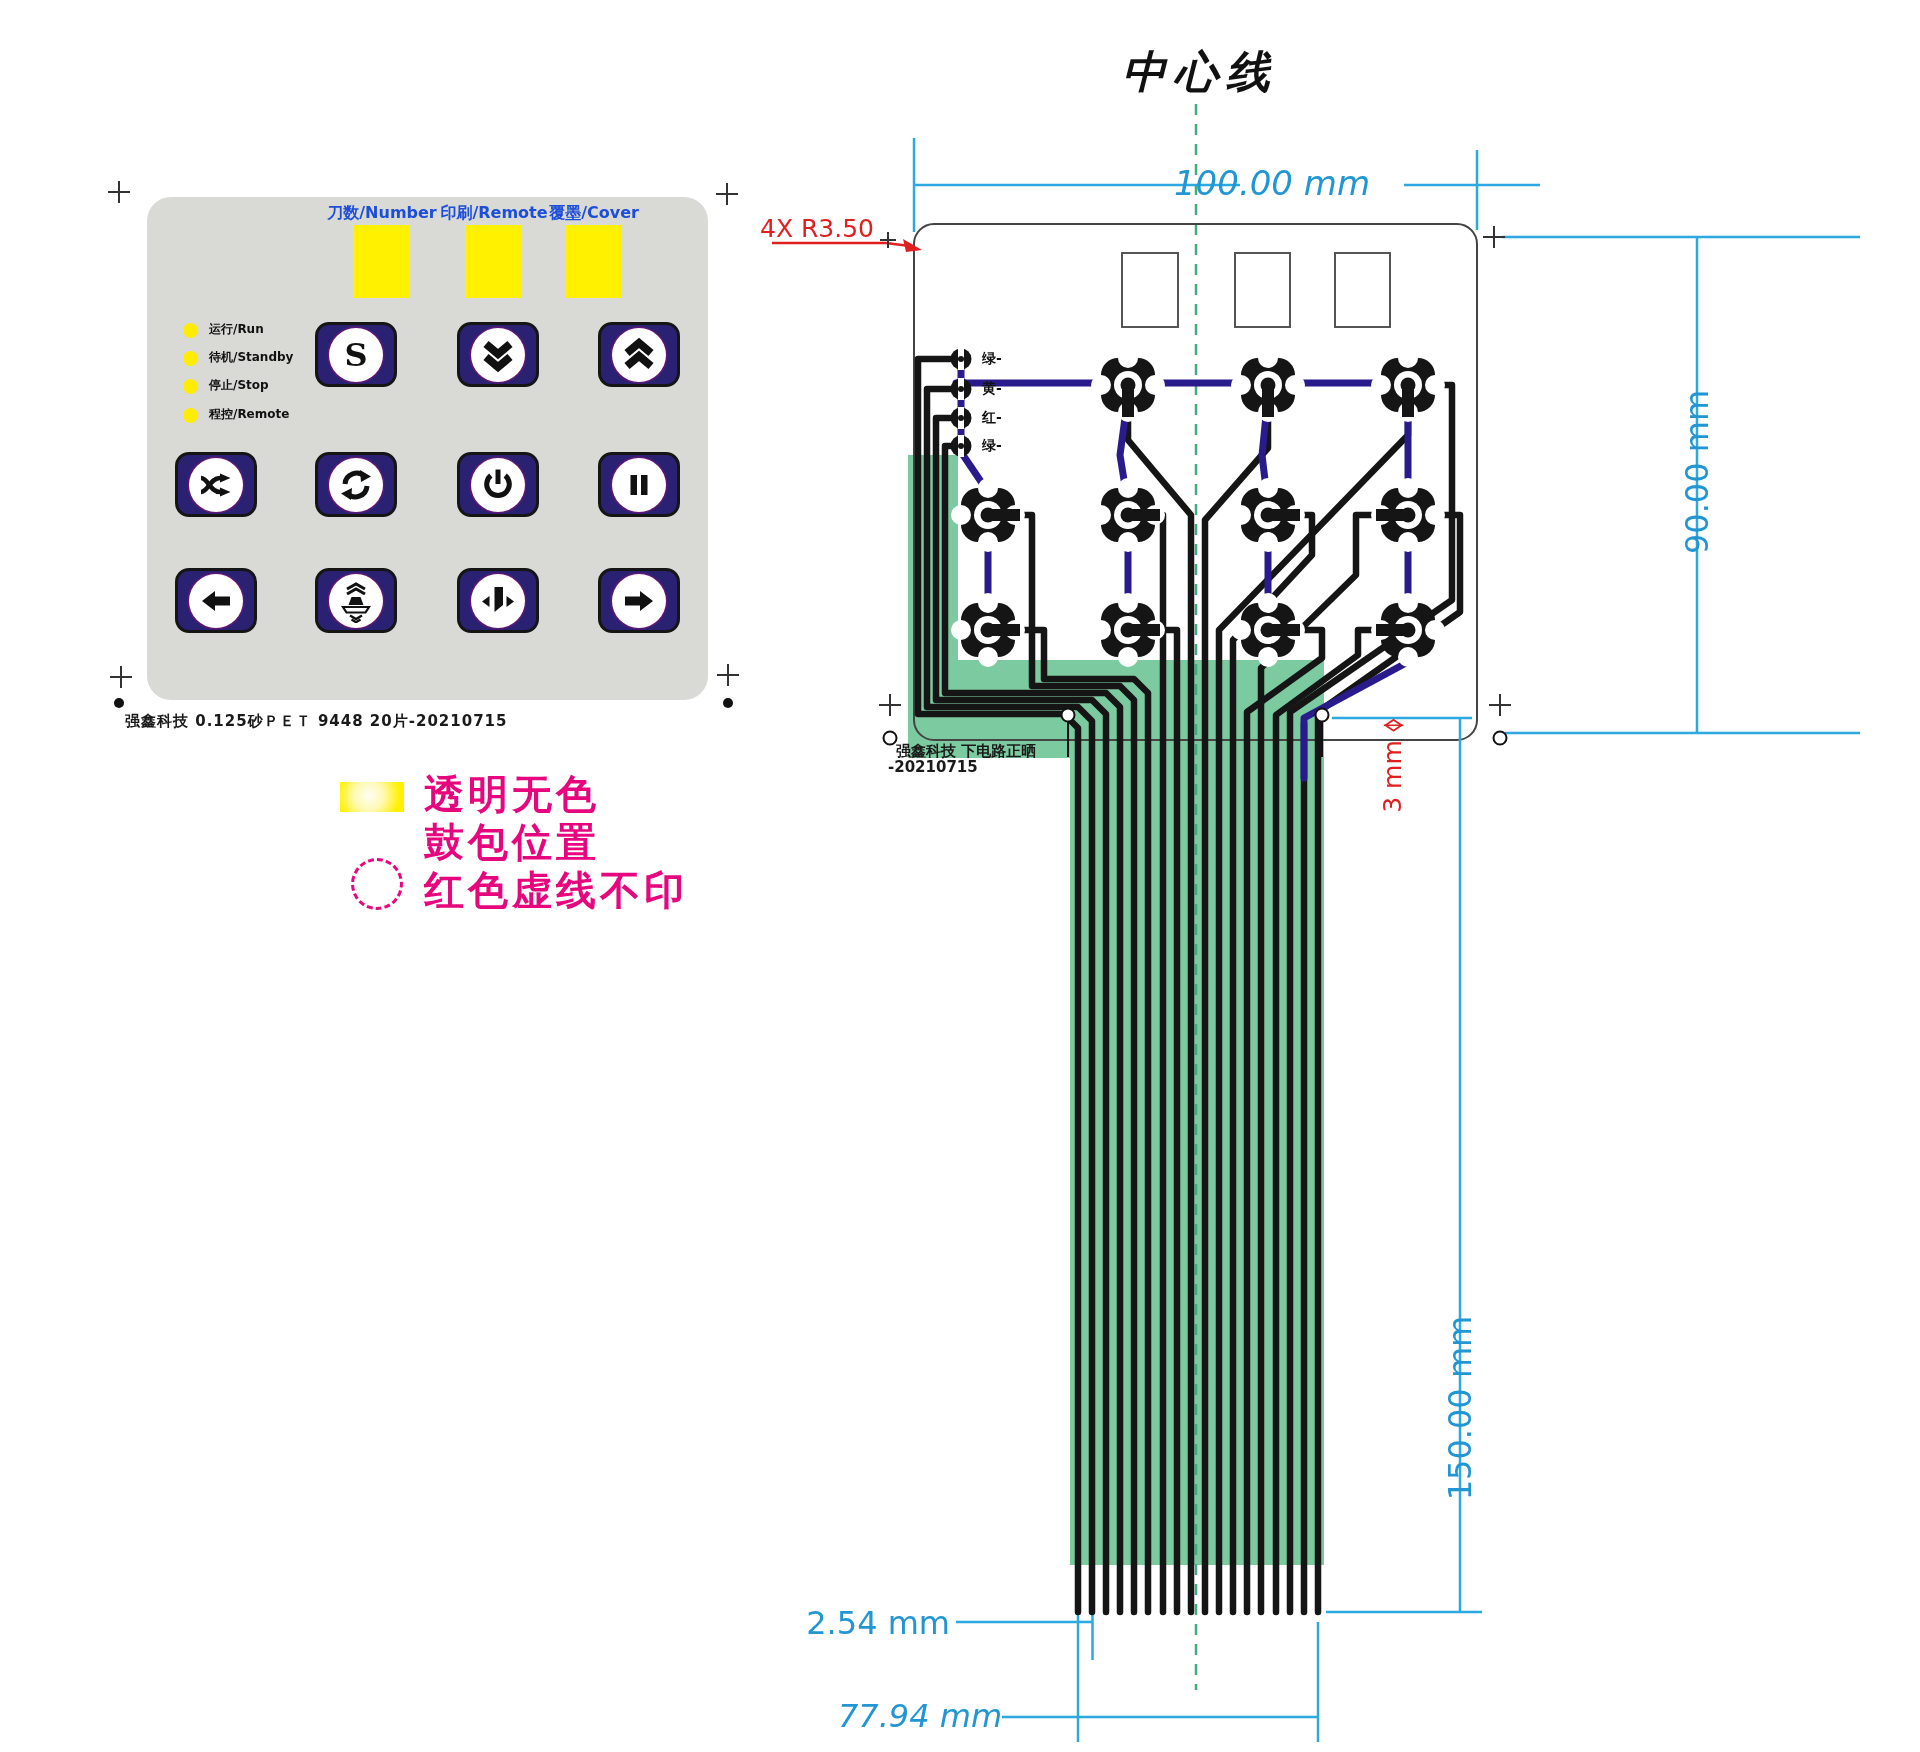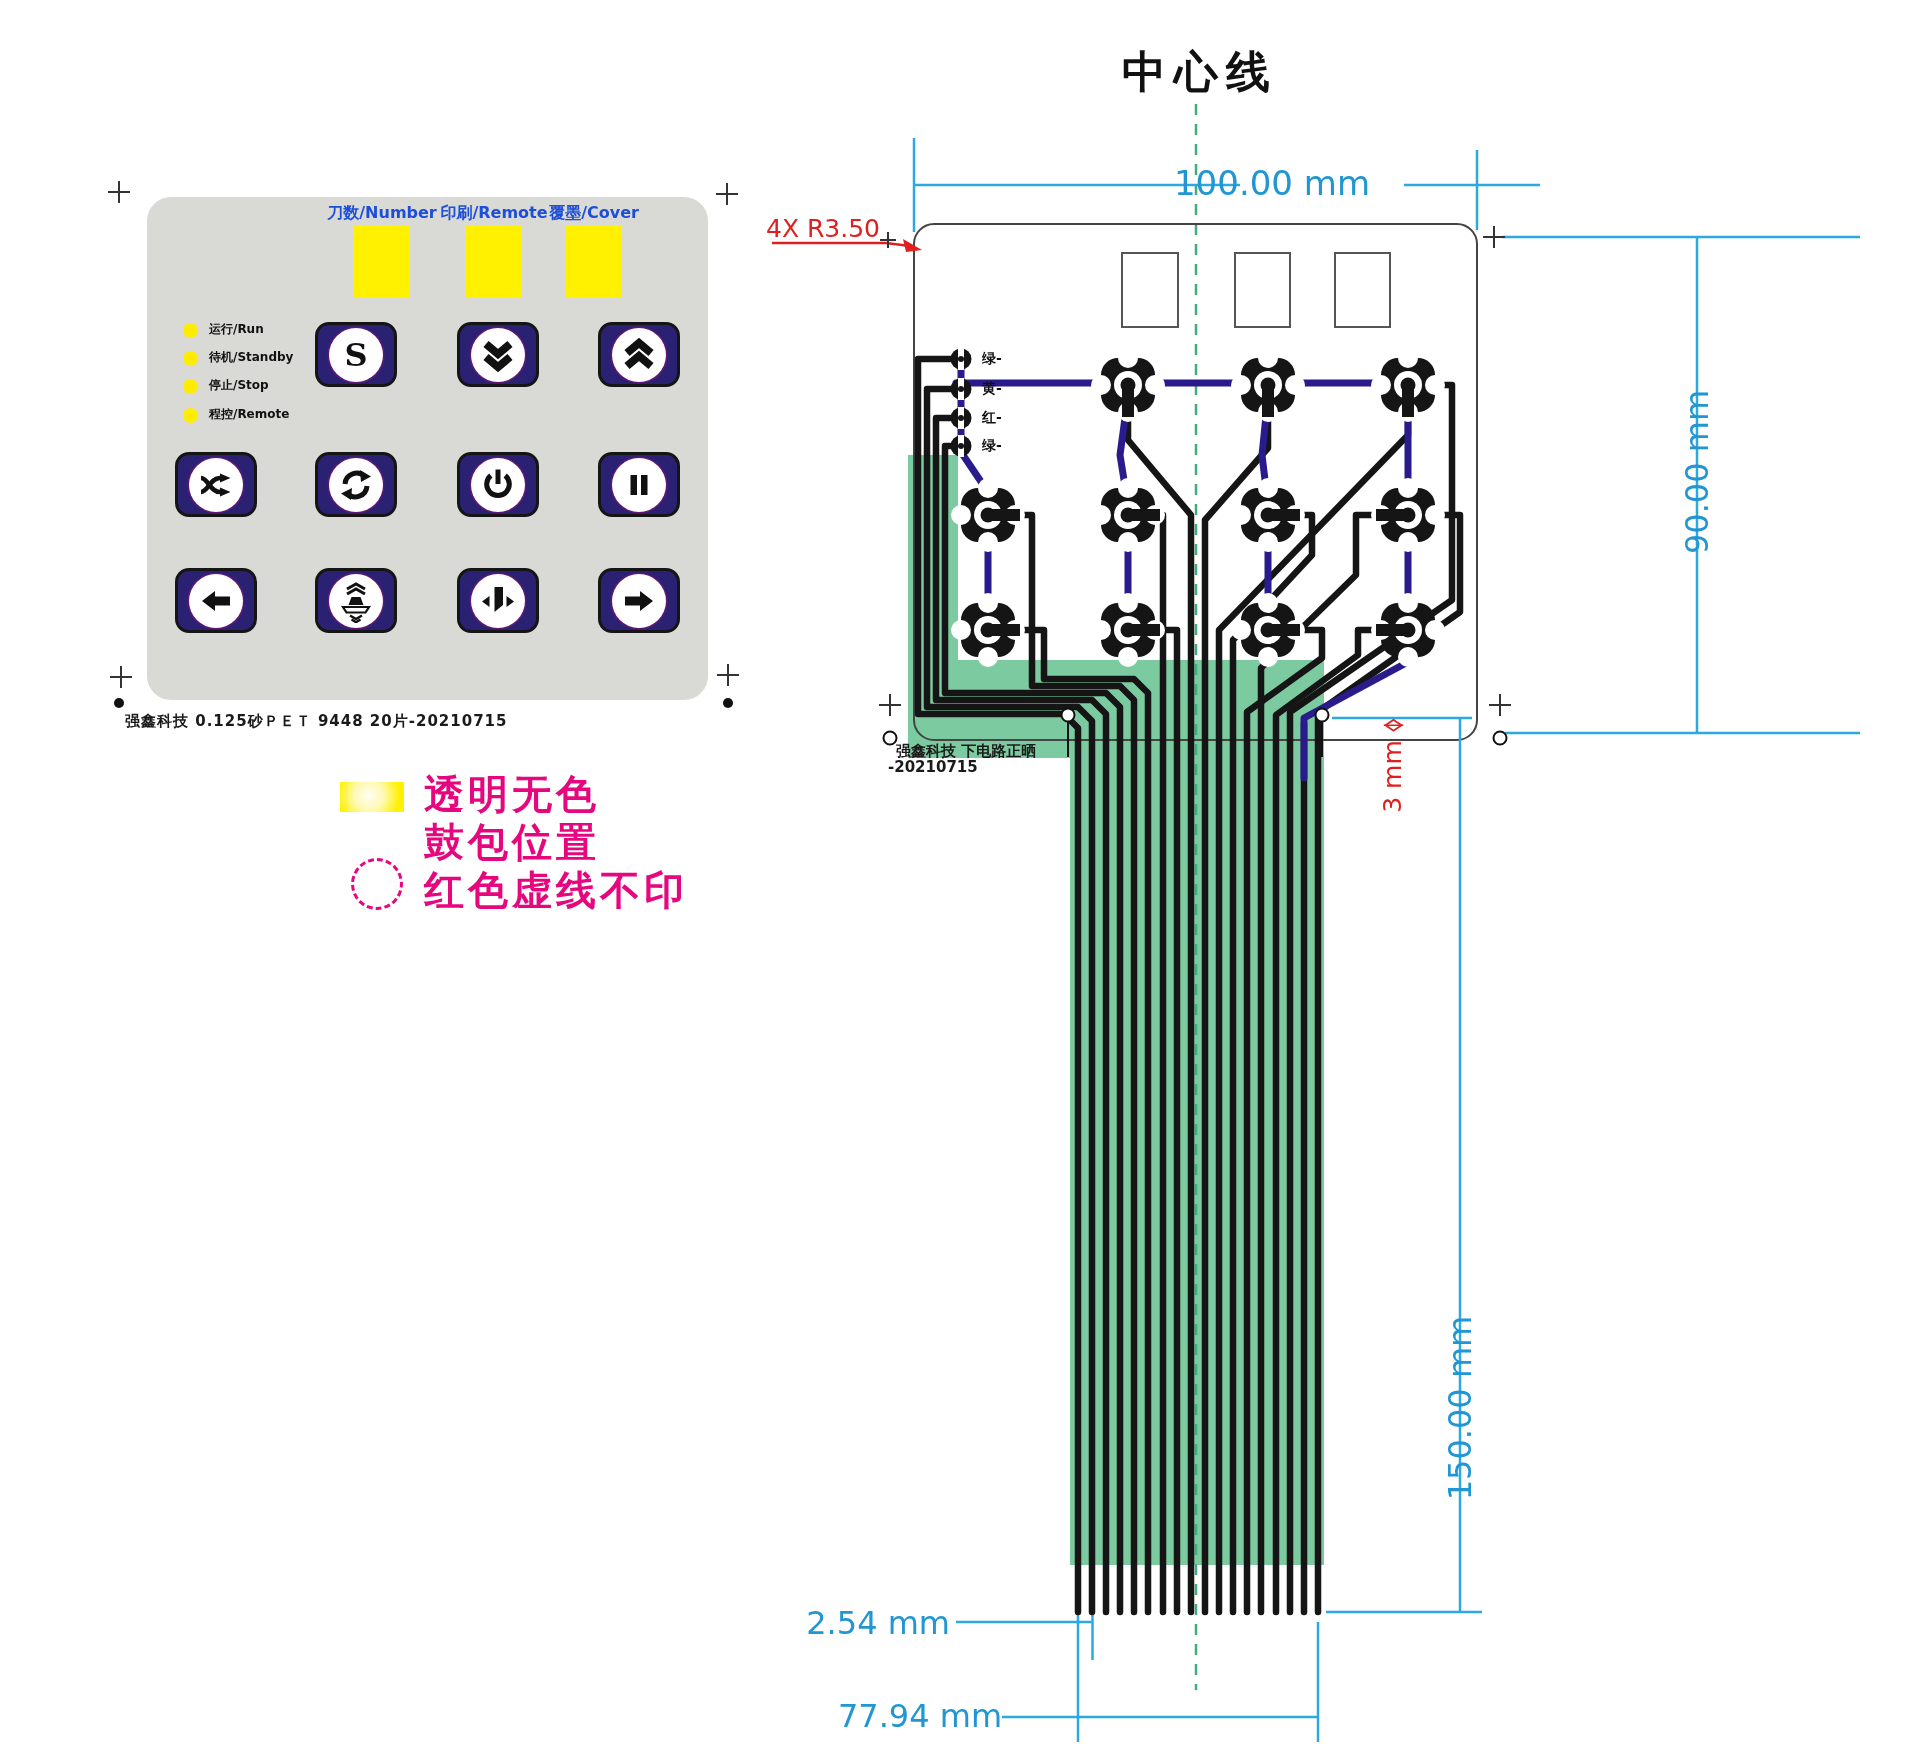--- a/index.html
+++ b/index.html
@@ -26,21 +26,21 @@
   #legend-swatch{position:absolute;left:340px;top:782px;width:64px;height:30px;z-index:3;
     background:radial-gradient(circle at 45% 45%, #fffef4 0%, #fff9b4 38%, #fff100 80%);}
   #legend-circle{position:absolute;left:351px;top:858px;width:52px;height:52px;border-radius:50%;
     border:3px dashed #e6077e;box-sizing:border-box;z-index:3;}
   .legend-line{position:absolute;left:424px;font-size:40px;font-weight:700;letter-spacing:4px;
     color:#e6077e;z-index:3;white-space:nowrap;line-height:44px;}
   
   .dim-blue{color:#2196d2;font-size:32px;z-index:3;white-space:nowrap;}
   .dim-red{color:#e02020;z-index:3;white-space:nowrap;}
   .rot{transform:translate(-50%,-50%) rotate(-90deg);}
-  .ctr{transform:translate(-50%,-50%);}
+  .ctr{transform:translate(-50%,-50%);font-style:italic;}
   #circuit-title{position:absolute;left:1200px;top:72px;font-size:44px;font-weight:600;
     letter-spacing:8px;color:#111;z-index:3;white-space:nowrap;}
   .wire-label{position:absolute;font-size:14px;font-weight:600;color:#111;z-index:3;white-space:nowrap;}
   .cir-footer{position:absolute;font-size:15px;font-weight:700;color:#1a1a1a;z-index:3;white-space:nowrap;}
 </style>
 </head>
 <body>
 
 <div id="app">
 
@@ -411,21 +411,21 @@
     </div>
 
   <div id="circuit-title" class="ctr">中心线</div>
 
   <div class="abs dim-blue ctr" style="left:1272px;top:183px;font-size:34px;">100.00 mm</div>
   <div class="abs dim-blue rot" style="left:1697px;top:472px;">90.00 mm</div>
   <div class="abs dim-blue rot" style="left:1460px;top:1408px;">150.00 mm</div>
   <div class="abs dim-blue" style="left:770px;top:1604px;width:180px;text-align:right;">2.54 mm</div>
   <div class="abs dim-blue ctr" style="left:920px;top:1716px;">77.94 mm</div>
 
-  <div class="abs dim-red" style="left:760px;top:214px;width:126px;text-align:center;font-size:25px;">4X R3.50</div>
+  <div class="abs dim-red" style="left:760px;top:214px;width:126px;text-align:left;font-size:25px;">4X R3.50</div>
 
   <div class="abs dim-red rot" style="left:1392px;top:766px;font-size:25px;">
     <span>3 mm</span>
     <svg width="13" height="20" style="vertical-align:-3px">
       <path d="M6.5 2 L12 10 L6.5 18 L1 10 Z" fill="none" stroke="#e02020" stroke-width="1.8"></path>
       <line x1="6.5" y1="0" x2="6.5" y2="20" stroke="#e02020" stroke-width="1.4"></line>
     </svg>
   </div>
 
   <div class="cir-footer" style="left:896px;top:742px;">强鑫科技  下电路正晒</div>

